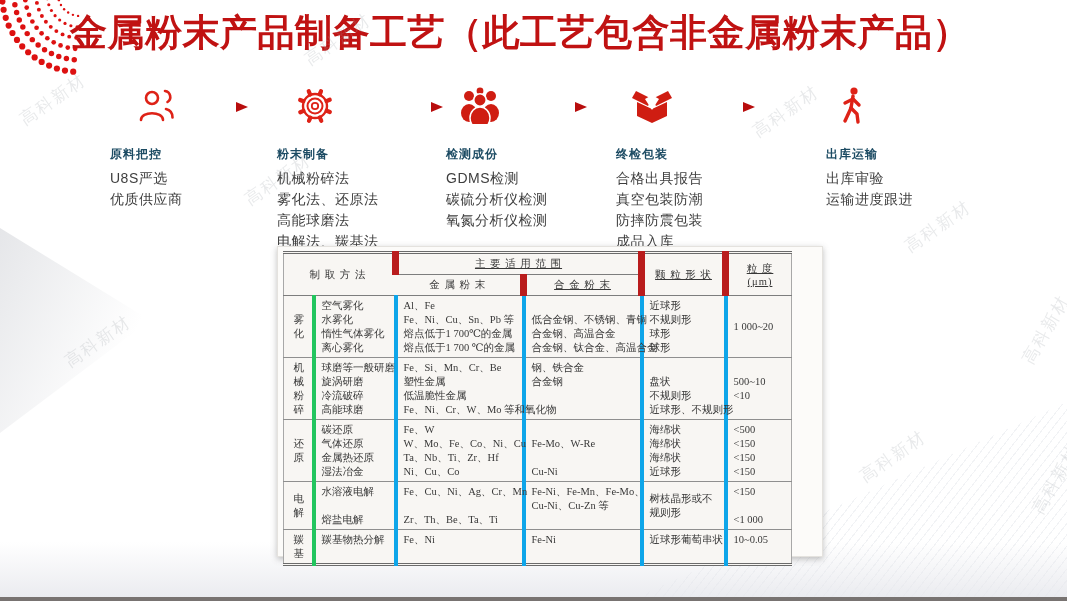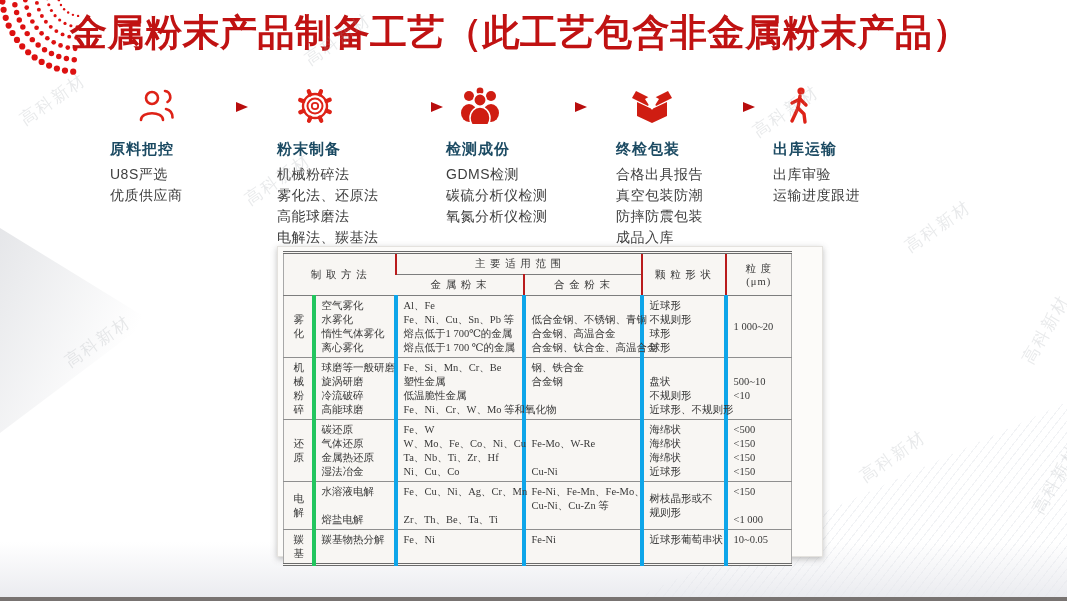--- a/index.html
+++ b/index.html
@@ -30,21 +30,21 @@
   .bottombar{position:absolute;left:0;right:0;bottom:0;height:4px;background:#787371;}
   .logo{position:absolute;left:-6px;top:-6px;}
   .title{
     position:absolute;left:70px;top:8px;white-space:nowrap;
     font-family:"Liberation Serif","DejaVu Serif",serif;
     font-size:37px;font-weight:600;color:var(--red);letter-spacing:0.5px;
   }
   .step{position:absolute;top:86px;}
   .step .icwrap{height:42px;}
   .step h3{
-    margin:12px 0 0 0;font-size:15px;color:var(--blue);font-weight:bold;letter-spacing:1px;
+    margin:18px 0 0 0;font-size:12px;color:var(--blue);font-weight:bold;letter-spacing:1px;
   }
   .step ul{
     list-style:none;margin:5px 0 0 0;padding:0;
     font-size:14px;line-height:21px;color:#3e3e3e;letter-spacing:0.5px;
   }
   .tri{
     position:absolute;left:78px;top:155px;color:#e20b00;font-size:15px;line-height:15px;
   }
   .arrow{position:absolute;top:100px;}
   
@@ -57,21 +57,21 @@
     border-collapse:collapse;table-layout:fixed;width:508px;margin:4px 0 0 5px;
     font-family:"Liberation Serif","DejaVu Serif",serif;
     font-size:10.5px;color:#383838;
     border-left:1px solid #a8a8a8;border-right:1px solid #a8a8a8;
     border-top:3px double #6b6b6b;border-bottom:3px double #6b6b6b;
     background:#f8f6f3;
   }
   table.prep th{font-weight:normal;}
   .h{padding:3px 2px;text-align:center;letter-spacing:1px;}
   .hb{border-bottom:1px solid #7d7d7d;}
-  .hbl{border-left:2px solid #b91c1c;}
+  .hbl{border-left:7px solid #b91c1c;text-decoration:underline;}
   .hunder{border-bottom:1px solid #7d7d7d;}
   table.prep td,table.prep th.cat{padding:3px 4px 2px 6px;}
   th.cat{
     border-right:4px solid #22c55e;text-align:center;vertical-align:middle;
     word-break:break-all;line-height:14px;padding:2px 3px;
   }
   td.c-metal,td.c-alloy,td.c-shape,td.c-size{border-left:4px solid #0ea5e9;}
   td.top{vertical-align:top;}
   td.mid{vertical-align:middle;}
   .tl{height:14px;line-height:14px;white-space:nowrap;overflow:visible;}
@@ -232,21 +232,21 @@
   </div>
   <h3>终检包装</h3>
   <ul>
       <li>合格出具报告</li>
       <li>真空包装防潮</li>
       <li>防摔防震包装</li>
       <li>成品入库</li>
     </ul>
 </div>
 
-<div class="step" style="left:773px;width:170px;">
+<div class="step" style="left:826px;width:170px;">
   <div class="icwrap" style="margin-left:10px;">
     <svg width="32" height="40" viewBox="0 0 30 40" fill="none" stroke="#de2217" stroke-width="3.4" stroke-linecap="round" stroke-linejoin="round">
       <circle cx="17" cy="5" r="3.6" fill="#de2217" stroke="none"></circle>
       <path d="M16,10 L14,22"></path>
       <path d="M16,13 L8,17"></path>
       <path d="M16,13 L22,19"></path>
       <path d="M14,22 L8,35"></path>
       <path d="M14,22 L20,28 L21,36"></path>
     </svg>
   </div>

